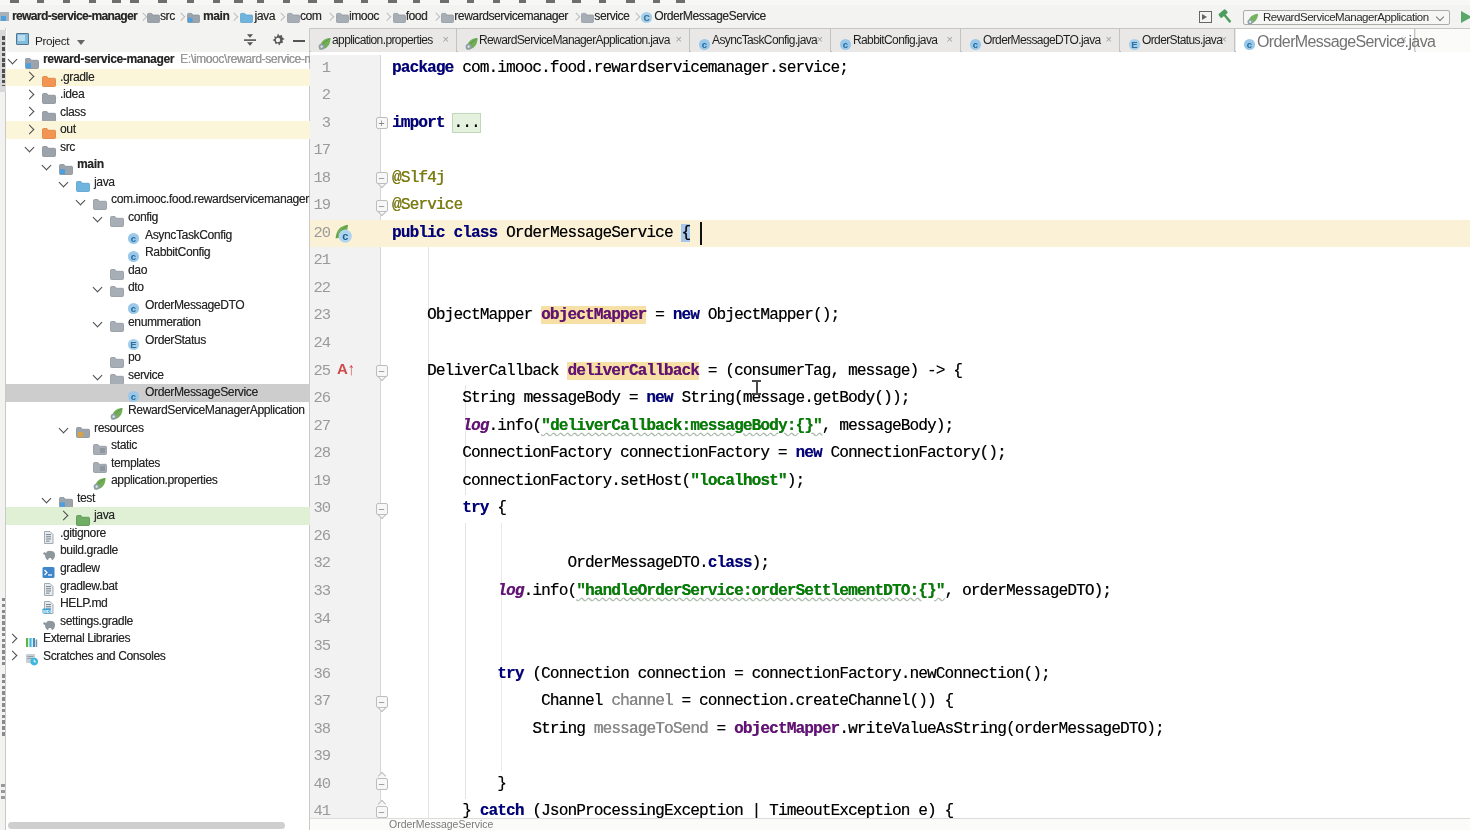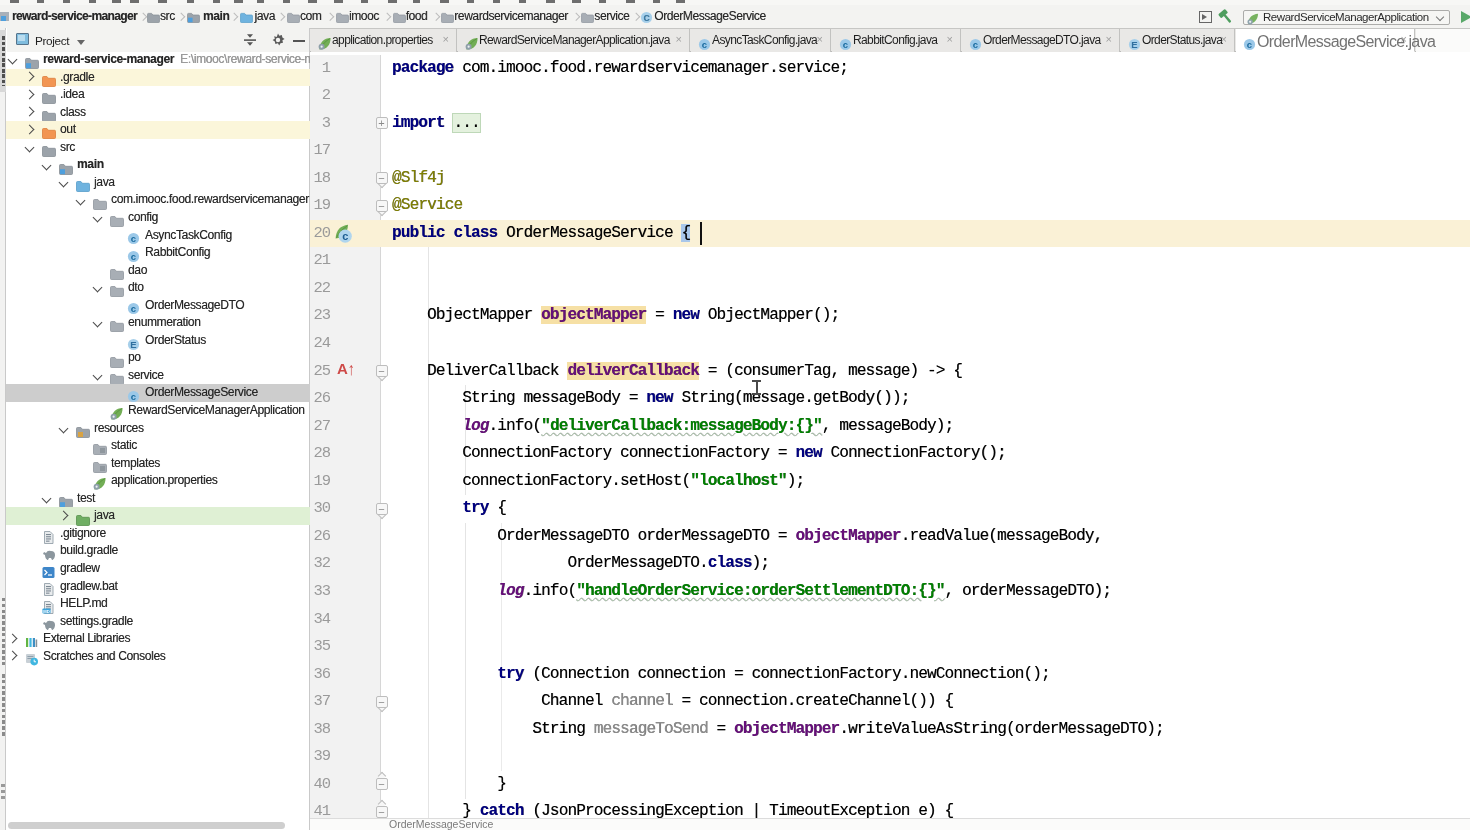--- a/index.html
+++ b/index.html
@@ -424,21 +424,21 @@
 <div class="crow" style="top:247.35px"><span class="num">21</span><span class="ct"></span></div>
 <div class="crow" style="top:274.90px"><span class="num">22</span><span class="ct"></span></div>
 <div class="crow" style="top:302.45px"><span class="num">23</span><span class="ct">    ObjectMapper <span class="fh">objectMapper</span> = <span class="k">new</span> ObjectMapper();</span></div>
 <div class="crow" style="top:330.00px"><span class="num">24</span><span class="ct"></span></div>
 <div class="crow" style="top:357.55px"><span class="num">25</span><span class="fm">−</span><span style="position:absolute;left:68.5px;top:16.5px;width:6px;height:6px;background:#F7F7F7;border-right:1px solid #BDBDBD;border-bottom:1px solid #BDBDBD;transform:rotate(45deg);z-index:1"></span><span class="ct">    DeliverCallback <span class="fh">deliverCallback</span> = (consumerTag, message) -&gt; {</span></div>
 <div class="crow" style="top:385.10px"><span class="num">26</span><span class="ct">        String messageBody = <span class="k">new</span> String(message.getBody());</span></div>
 <div class="crow" style="top:412.65px"><span class="num">27</span><span class="ct">        <span class="lg">log</span>.info(<span class="s sq">"deliverCallback:messageBody:{}"</span>, messageBody);</span></div>
 <div class="crow" style="top:440.20px"><span class="num">28</span><span class="ct">        ConnectionFactory connectionFactory = <span class="k">new</span> ConnectionFactory();</span></div>
 <div class="crow" style="top:467.75px"><span class="num">19</span><span class="ct">        connectionFactory.setHost(<span class="s">"localhost"</span>);</span></div>
 <div class="crow" style="top:495.30px"><span class="num">30</span><span class="fm">−</span><span style="position:absolute;left:68.5px;top:16.5px;width:6px;height:6px;background:#F7F7F7;border-right:1px solid #BDBDBD;border-bottom:1px solid #BDBDBD;transform:rotate(45deg);z-index:1"></span><span class="ct">        <span class="k">try</span> {</span></div>
-<div class="crow" style="top:522.85px"><span class="num">26</span><span class="ct">            OrderMessageDTO orderMessageDTO = <span class="f">objectMapper</span>.readValue(messageBody,</span></div>
+<div class="crow" style="top:522.85px"><span class="num">26</span></div>
 <div class="crow" style="top:550.40px"><span class="num">32</span><span class="ct">                    OrderMessageDTO.<span class="k">class</span>);</span></div>
 <div class="crow" style="top:577.95px"><span class="num">33</span><span class="ct">            <span class="lg">log</span>.info(<span class="s sq">"handleOrderService:orderSettlementDTO:{}"</span>, orderMessageDTO);</span></div>
 <div class="crow" style="top:605.50px"><span class="num">34</span><span class="ct"></span></div>
 <div class="crow" style="top:633.05px"><span class="num">35</span><span class="ct"></span></div>
 <div class="crow" style="top:660.60px"><span class="num">36</span><span class="ct">            <span class="k">try</span> (Connection connection = connectionFactory.newConnection();</span></div>
 <div class="crow" style="top:688.15px"><span class="num">37</span><span class="fm">−</span><span style="position:absolute;left:68.5px;top:16.5px;width:6px;height:6px;background:#F7F7F7;border-right:1px solid #BDBDBD;border-bottom:1px solid #BDBDBD;transform:rotate(45deg);z-index:1"></span><span class="ct">                 Channel <span class="g">channel</span> = connection.createChannel()) {</span></div>
 <div class="crow" style="top:715.70px"><span class="num">38</span><span class="ct">                String <span class="g">messageToSend</span> = <span class="f">objectMapper</span>.writeValueAsString(orderMessageDTO);</span></div>
 <div class="crow" style="top:743.25px"><span class="num">39</span><span class="ct"></span></div>
 <div class="crow" style="top:770.80px"><span class="num">40</span><span class="fm">−</span><span style="position:absolute;left:68.5px;top:2.5px;width:6px;height:6px;background:#F7F7F7;border-left:1px solid #BDBDBD;border-top:1px solid #BDBDBD;transform:rotate(45deg);z-index:1"></span><span class="ct">            }</span></div>
 <div class="crow" style="top:798.35px"><span class="num">41</span><span class="fm">−</span><span style="position:absolute;left:68.5px;top:2.5px;width:6px;height:6px;background:#F7F7F7;border-left:1px solid #BDBDBD;border-top:1px solid #BDBDBD;transform:rotate(45deg);z-index:1"></span><span class="ct">        } <span class="k">catch</span> (JsonProcessingException | TimeoutException e) {</span></div>

